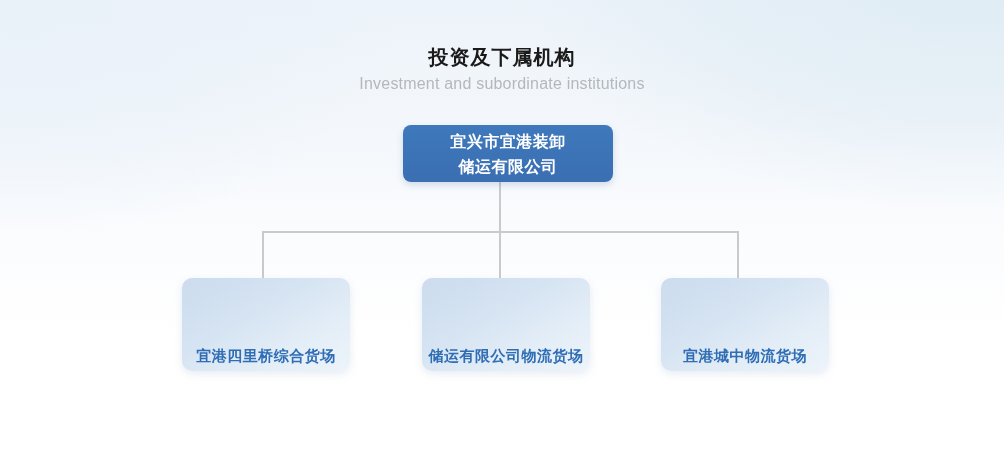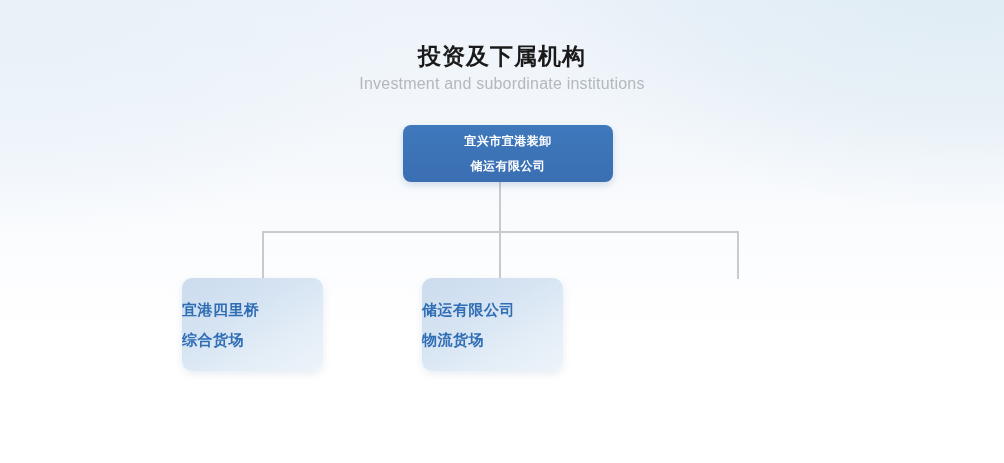--- a/index.html
+++ b/index.html
@@ -28,26 +28,25 @@
 
   
   .heading {
     position: absolute;
     left: 0;
     top: 42px;
     width: 1004px;
     text-align: center;
   }
   .heading-title {
-    font-size: 23px;
+    font-size: 20px;
     font-weight: bold;
     color: #1a1a1a;
     letter-spacing: 1px;
     line-height: 30px;
-    font-family: Liberation Serif, serif;
   }
   .heading-sub {
     margin-top: 4px;
     font-size: 16px;
     color: #b3b8bd;
     letter-spacing: 0.2px;
     line-height: 16px;
     font-weight: normal;
   }
 
@@ -76,39 +75,39 @@
     background: linear-gradient(to bottom, #3f78bc 0%, #3a6fb2 100%);
     box-shadow: 0 3px 7px rgba(70,110,160,0.22);
     display: flex;
     flex-direction: column;
     align-items: center;
     justify-content: center;
     box-sizing: border-box;
   }
   #root-node .node-line {
     color: #ffffff;
-    font-size: 12px;
+    font-size: 16px;
     font-weight: bold;
     line-height: 25px;
     letter-spacing: 0.5px;
     text-align: center;
   }
 
   
   .child-node {
     position: absolute;
     top: 278px;
-    width: 141px;
+    width: 168px;
     height: 93px;
     border-radius: 10px;
     background: linear-gradient(150deg, #ccdcee 0%, #d5e3f2 38%, #e4eef7 72%, #edf4fa 100%);
     box-shadow: 0 3px 8px rgba(120,150,185,0.18);
     display: flex;
-    flex-direction: column;
-    align-items: flex-start;
+    flex-direction: row;
+    align-items: flex-end;
     justify-content: center;
     box-sizing: border-box;
   }
   .child-node .node-line {
     color: #2f6db5;
     font-size: 15px;
     font-weight: bold;
     line-height: 30px;
     letter-spacing: 0.5px;
     text-align: center;
@@ -141,14 +140,18 @@
   <div class="child-node" id="child-node-0">
     <div class="node-line">宜港四里桥</div>
     <div class="node-line">综合货场</div>
   </div>
 
   <div class="child-node" id="child-node-1">
     <div class="node-line">储运有限公司</div>
     <div class="node-line">物流货场</div>
   </div>
 
+  <div class="child-node" id="child-node-2">
+    <div class="node-line">宜港城中</div>
+    <div class="node-line">物流货场</div>
+  </div>
 
 </div>
 
 </body></html>

